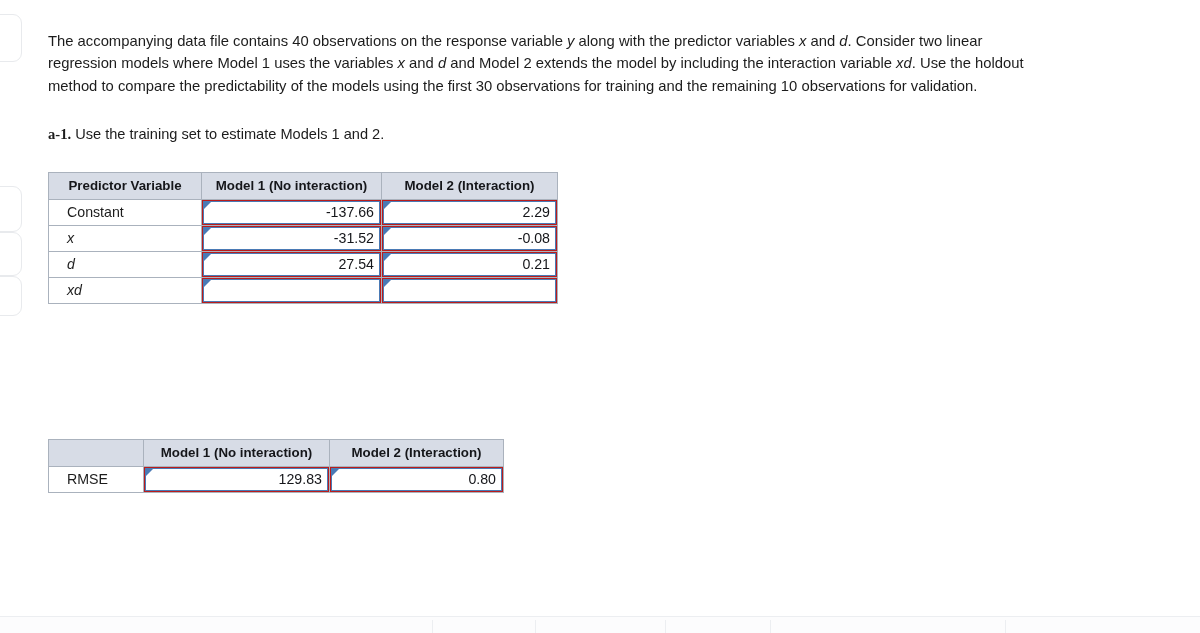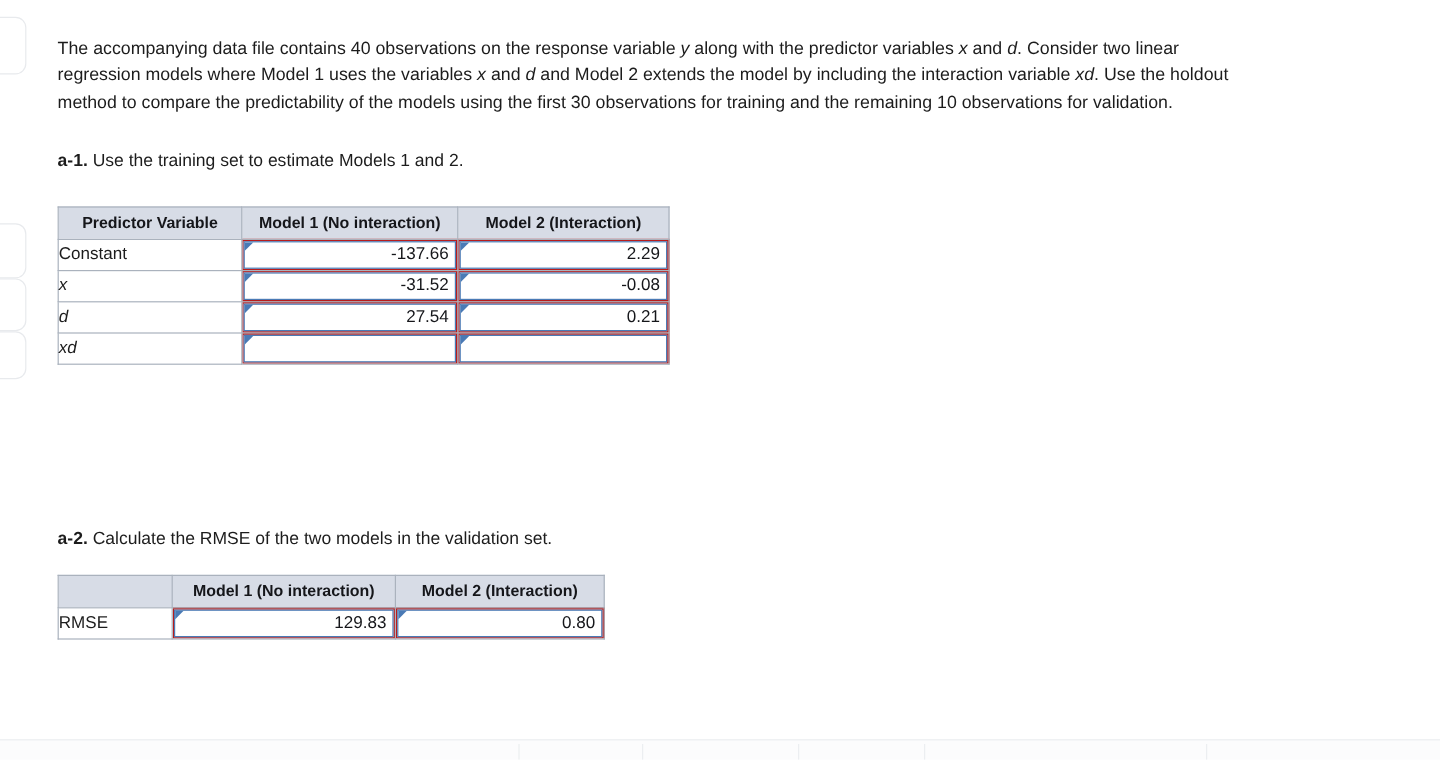--- a/index.html
+++ b/index.html
@@ -75,21 +75,21 @@
     text-decoration: underline;
     cursor: pointer;
   }
 
   .qblock { margin-top: 27px; }
   .qline {
     font-size: 14.6px;
     line-height: 1.45;
     color: #1c1c1c;
   }
-  .qline b { font-weight: bold; }
+  .qline b { font-weight: bold; font-family: Liberation Serif, serif; }
   .qnote {
     font-size: 14.6px;
     line-height: 1.45;
     font-weight: bold;
     color: #c00418;
     margin-top: 3px;
   }
 
   
   table.grid {
@@ -110,21 +110,21 @@
     color: #15161a;
     font-size: 13.3px;
     font-weight: bold;
     text-align: center;
     height: 27px;
   }
   table.grid td.lbl {
     background: #ffffff;
     font-size: 14.2px;
     text-align: left;
-    padding-left: 0;
+    padding-left: 18px;
     color: #1c1c1c;
     white-space: nowrap;
   }
   table.grid td.lbl.ital { font-style: italic; }
 
   
   td.ans { background: #b91c1c; padding: 0; }
   .inputbox {
     position: relative;
     height: 23px;
@@ -232,24 +232,20 @@
               <div class="inputbox"></div>
             </td>
           </tr>
         </tbody>
     </table>
   </div>
 
   <div class="spacer2"></div>
 
   <div class="qblock">
-    <div class="qline">
-      <b>a-2.</b>
-      <span>Calculate the RMSE of the two models in the validation set.</span>
-    </div>
 
     <table class="grid" id="tbl2">
       <colgroup>
           <col class="c0">
           <col class="c1">
           <col class="c2">
         </colgroup>
       <thead>
         <tr>
           <th></th>

